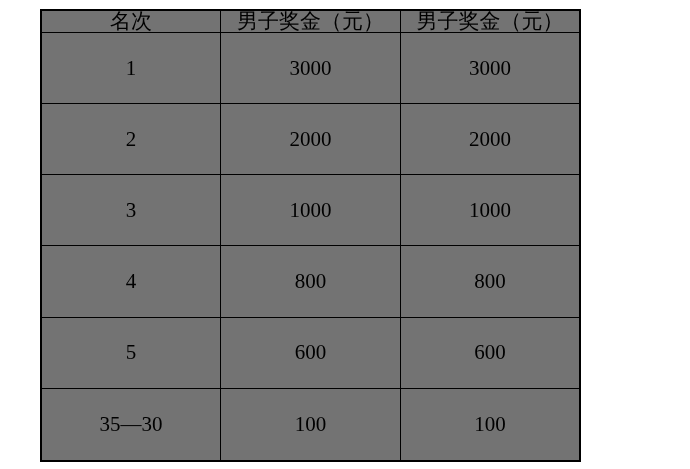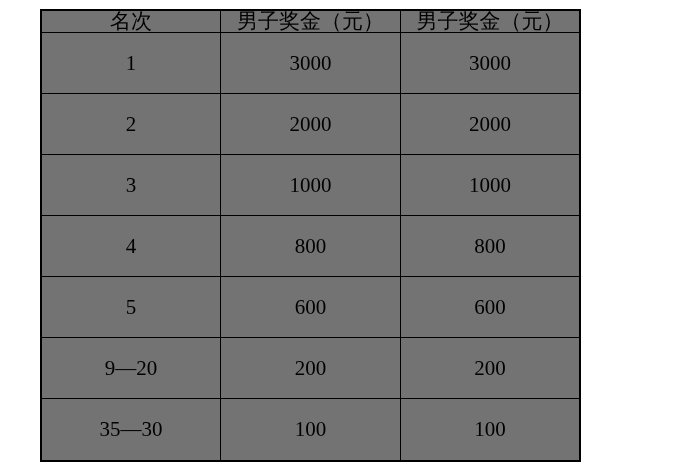--- a/index.html
+++ b/index.html
@@ -77,23 +77,18 @@
       <td>4</td>
       <td>800</td>
       <td>800</td>
     </tr>
     <tr>
       <td>5</td>
       <td>600</td>
       <td>600</td>
     </tr>
     <tr>
-      <td>9—20</td>
-      <td>200</td>
-      <td>200</td>
-    </tr>
-    <tr>
       <td>35—30</td>
       <td>100</td>
       <td>100</td>
     </tr>
   </tbody>
 </table>
 
 </body></html>

